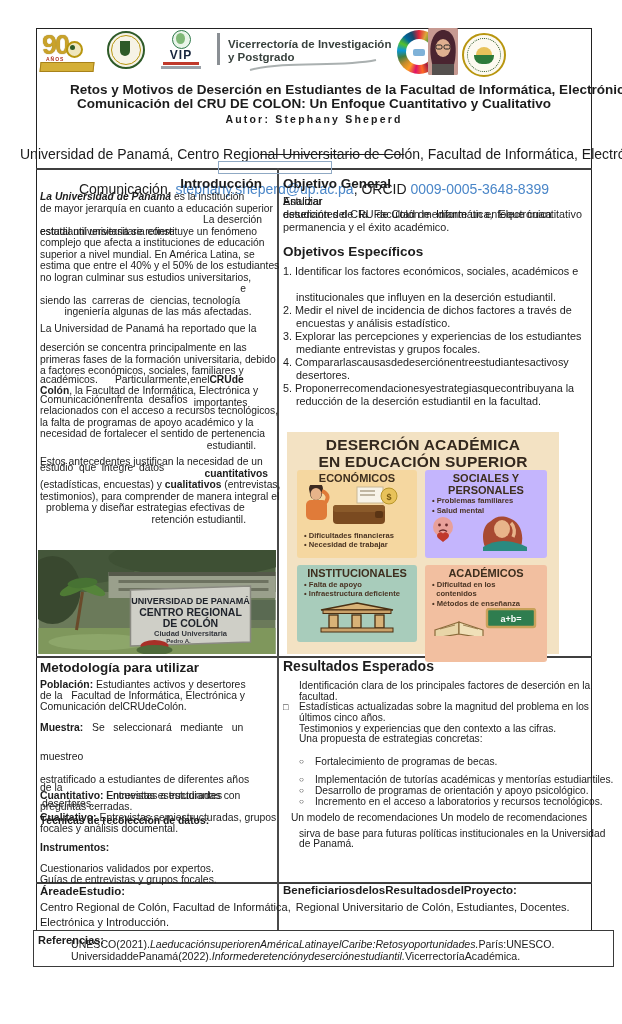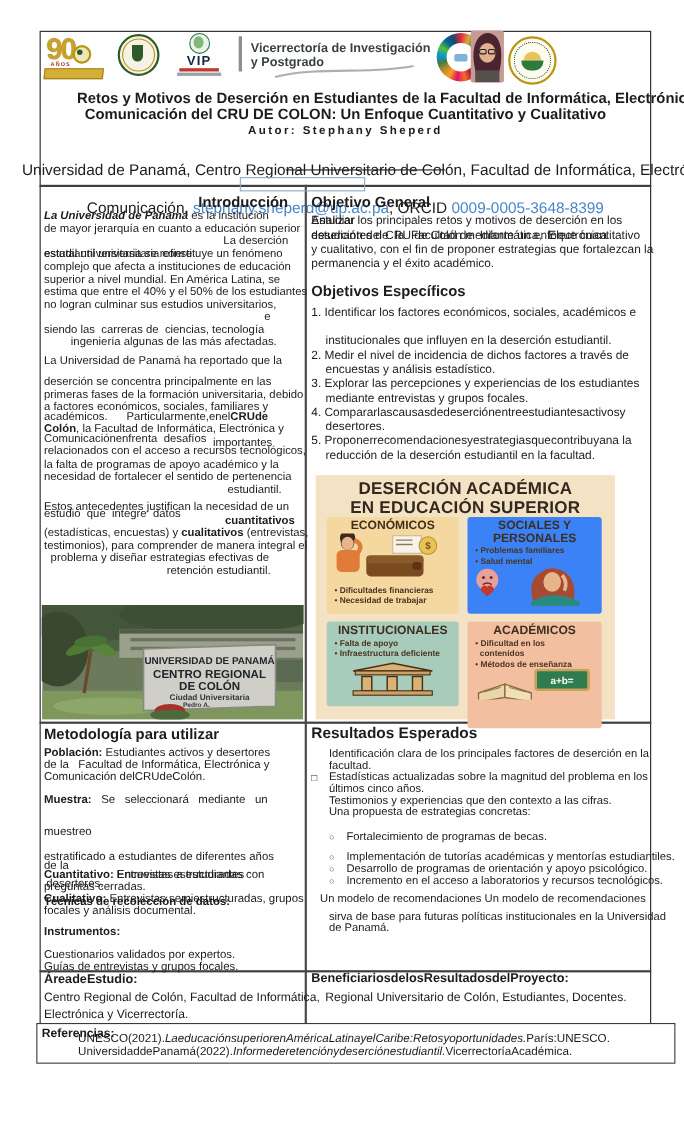--- a/index.html
+++ b/index.html
@@ -59,21 +59,21 @@
   .off{position:relative;left:6px;top:3px;}
   .gap4{height:4px;} .gap5{height:5px;} .gap6{height:6px;} .gap8{height:8px;}
   .gap10{height:10px;} .gap12{height:12px;} .gap13{height:13px;} .gap18{height:18px;}
   .pl13{padding-left:13px;} .pr14{padding-right:14px;} .pr30{padding-right:30px;} .pr20{padding-right:20px;} .pr8{padding-right:8px;}
   .mneg{margin-top:-3px;}
   
   .info{left:287px;top:432px;width:272px;height:222px;background:#f3e2c3;z-index:2;}
   .info-title{margin-top:5px;text-align:center;font-weight:bold;font-size:15.5px;line-height:16.5px;color:#33281e;letter-spacing:0.2px;}
   .quad{position:absolute;border-radius:3px;overflow:hidden;}
   .q-econ{left:10px;top:38px;width:120px;height:88px;background:#f5d7a0;}
-  .q-soc{left:138px;top:38px;width:122px;height:88px;background:#3b82f6;}
+  .q-soc{left:138px;top:38px;width:122px;height:88px;background:#c4b5fd;}
   .q-inst{left:10px;top:133px;width:120px;height:77px;background:#a8ccbb;}
   .q-acad{left:138px;top:133px;width:122px;height:97px;background:#f2bfa0;}
   .qh{font-weight:bold;font-size:11px;line-height:11.5px;text-align:center;color:#3d2e1e;margin-top:3px;}
   .qb{font-size:7.6px;font-weight:bold;color:#4a3423;line-height:9.5px;padding-left:7px;white-space:pre;}
   
   .photo{left:38px;top:550px;width:238px;height:104px;z-index:2;}
   
   .met{left:40px;top:660px;width:236px;font-size:10.4px;line-height:11.5px;z-index:2;}
   .met .ln{height:11px;}
   .res{left:283px;top:660px;width:306px;font-size:10.2px;line-height:12.2px;z-index:2;}
@@ -221,23 +221,22 @@
     <text x="152" y="86" text-anchor="middle" font-size="7.5" font-weight="bold" fill="#33363c" font-family="Liberation Sans, sans-serif">Ciudad Universitaria</text>
     <text x="140" y="93" text-anchor="middle" font-size="6" font-weight="bold" fill="#33363c" font-family="Liberation Sans, sans-serif">Pedro A.</text>
     <ellipse cx="116" cy="96" rx="14" ry="6" fill="#a83028"></ellipse>
     <ellipse cx="116" cy="100" rx="18" ry="5" fill="#4e6a3a"></ellipse>
   </svg>
 </div>
 
 <div class="abs col-right">
   <div class="h1">Objetivo General</div>
   <div class="gap4"></div>
-  <div class="ln2"><span class="ovw"><span>Analizar</span><span class="lay">Estudiar</span></span><span> los principales retos y motivos de deserción en los</span></div>
+  <div class="ln2"><span class="ovw"><span>Analizar</span><span class="lay">Estudiar</span></span></div>
   <div class="ln2 ovl"><span>estudiantes de  la  Facultad de  Informática,  Electrónica</span><span class="lay">deserción del CRU de Colón mediante un enfoque cuantitativo</span></div>
-  <div class="ln2">y cualitativo, con el fin de proponer estrategias que fortalezcan la</div>
   <div class="ln2">permanencia y el éxito académico.</div>
   <div class="gap10"></div>
   <div class="h1">Objetivos Específicos</div>
   <div class="gap6"></div>
   <div class="ln2">1. Identificar los factores económicos, sociales, académicos e</div>
   <div class="gap13"></div>
   <div class="ln2 pl13">institucionales que influyen en la deserción estudiantil.</div>
   <div class="ln2">2. Medir el nivel de incidencia de dichos factores a través de</div>
   <div class="ln2 pl13">encuestas y análisis estadístico.</div>
   <div class="ln2">3. Explorar las percepciones y experiencias de los estudiantes</div>
@@ -361,19 +360,19 @@
   <div class="gap6"></div>
   <div class="rl" style="padding-left:8px;">Un modelo de recomendaciones Un modelo de recomendaciones</div>
   <div class="gap5"></div>
   <div class="rl">sirva de base para futuras políticas institucionales en la Universidad</div>
   <div class="rl">de Panamá.</div>
 </div>
 
 <div class="abs bh" style="left:40px;top:885px;">ÁreadeEstudio:</div>
 <div class="abs bh" style="left:283px;top:884px;">BeneficiariosdelosResultadosdelProyecto:</div>
 <div class="abs bline" style="left:40px;top:901px;"><span>Centro Regional de Colón, Facultad de Informática,</span><span style="display:inline-block;width:5px;"></span><span>Regional Universitario de Colón, Estudiantes, Docentes.</span></div>
-<div class="abs bline" style="left:40px;top:916px;">Electrónica y Vicerrectoría.</div>
+<div class="abs bline" style="left:40px;top:916px;">Electrónica y Introducción.</div>
 
 <div class="abs refbox">
   <div class="refh">Referencias:</div>
   <div class="refl" style="left:37px;top:7px;"><span>UNESCO(2021).</span><span class="it">LaeducaciónsuperiorenAméricaLatinayelCaribe:Retosyoportunidades.</span><span>París:UNESCO.</span></div>
   <div class="refl" style="left:37px;top:19px;text-align:center;"><span>UniversidaddePanamá(2022).</span><span class="it">Informederetenciónydeserciónestudiantil.</span><span>VicerrectoríaAcadémica.</span></div>
 </div>
 
 </body></html>

